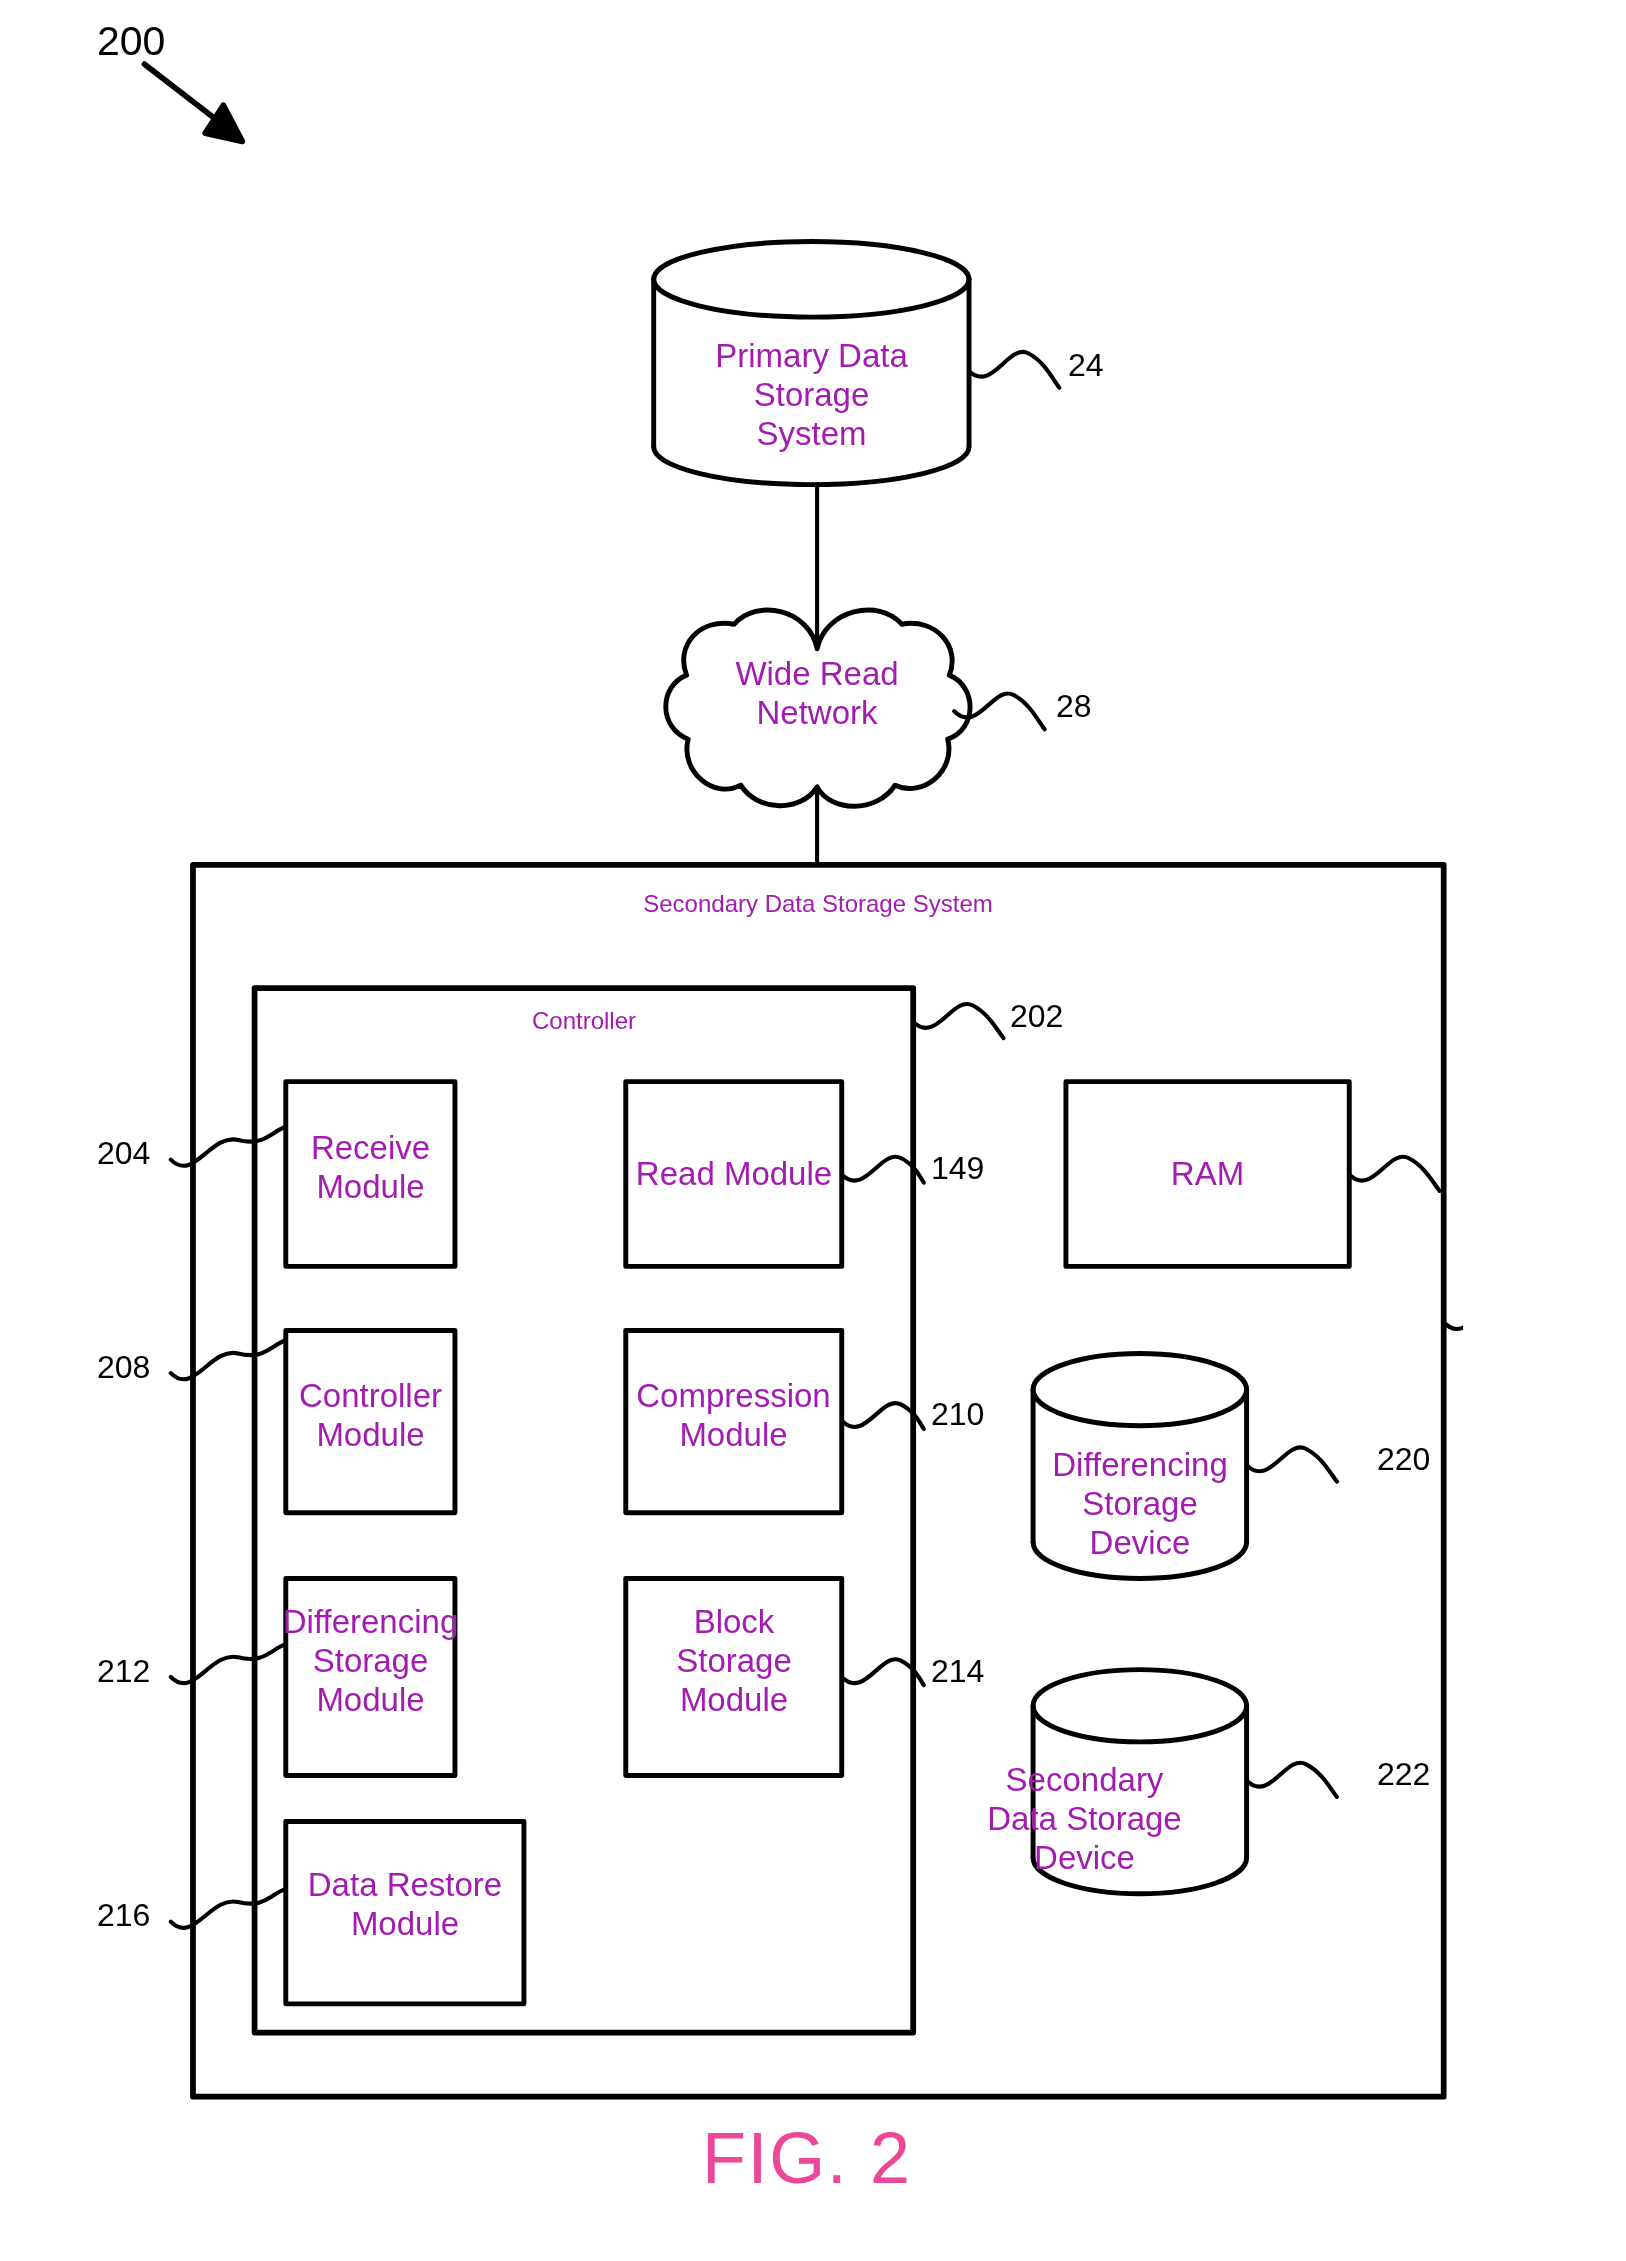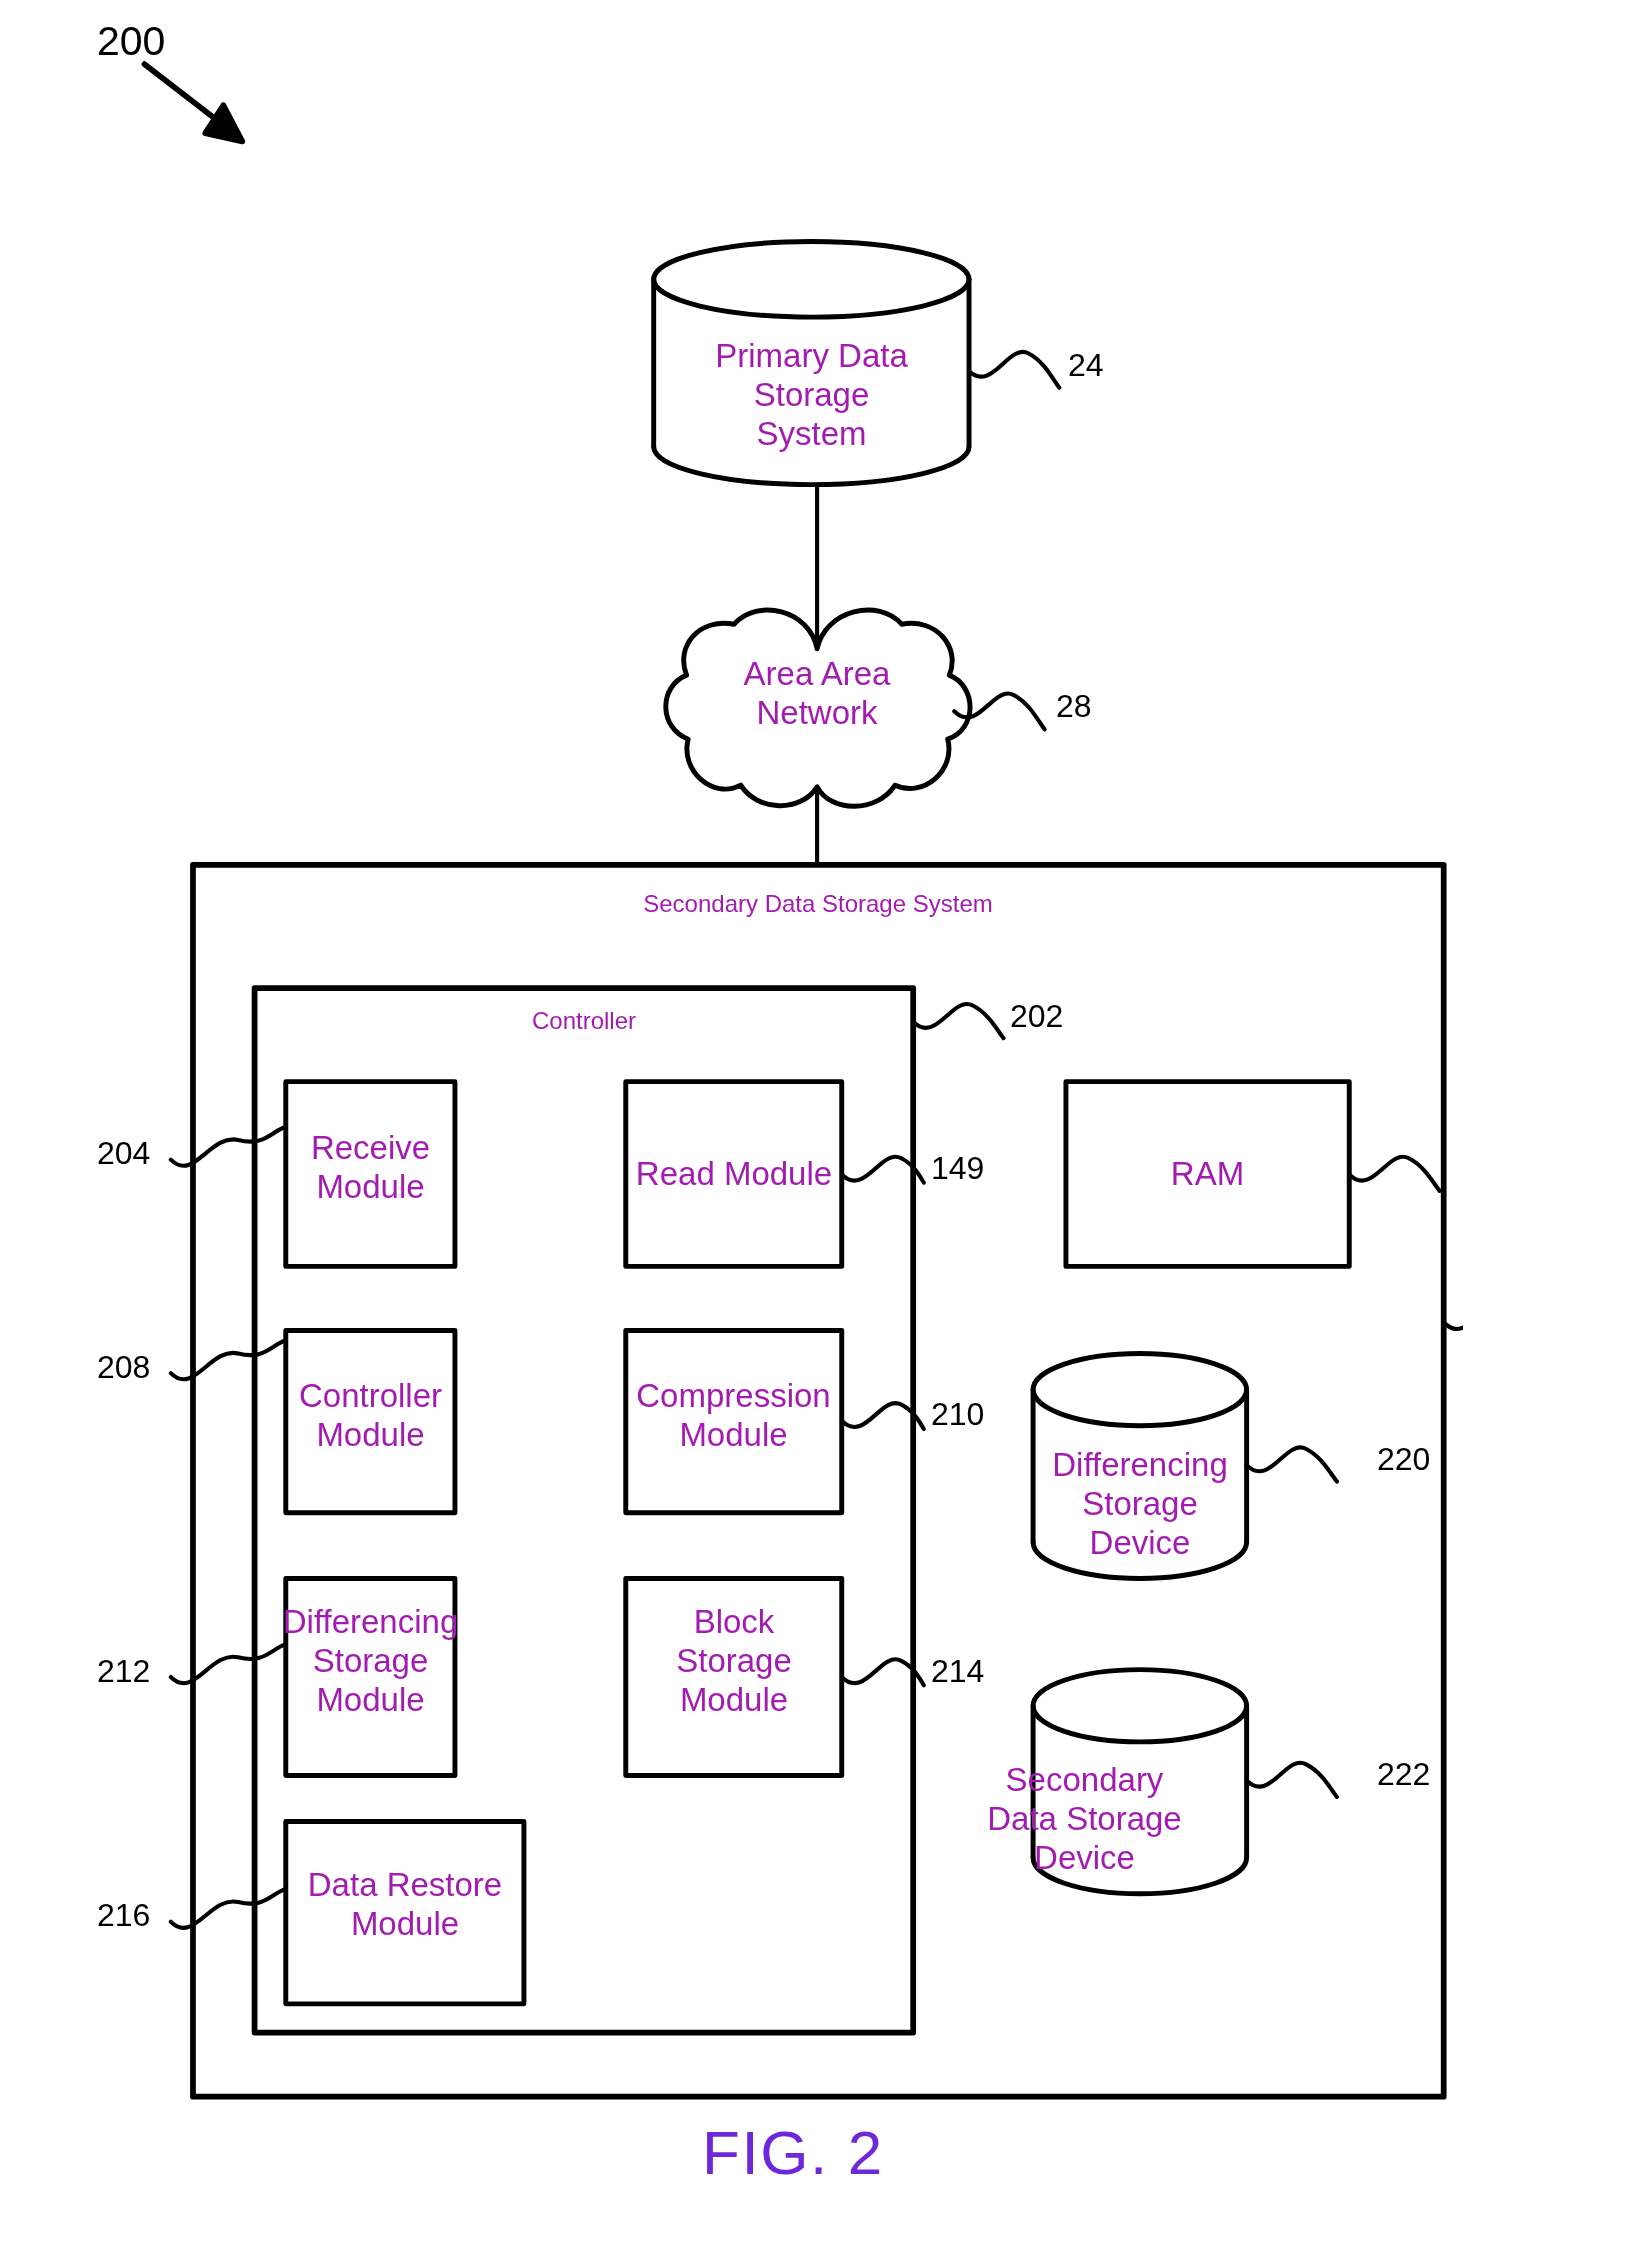--- a/index.html
+++ b/index.html
@@ -33,23 +33,23 @@
   .ref {
     position: absolute;
     font-family: "Liberation Sans", sans-serif;
     font-size: 32px;
     color: #000000;
     white-space: nowrap;
   }
   .figcap {
     position: absolute;
     font-family: "Liberation Sans", sans-serif;
-    font-size: 62px;
+    font-size: 72px;
     letter-spacing: 1.6px;
-    color: #6d28d9;
+    color: #ec4899;
     white-space: nowrap;
   }
   .box-label {
     font-size: 33px;
   }
   .cyl-label {
     font-size: 33px;
   }
   .title-label {
     font-size: 24px;
@@ -144,21 +144,21 @@
     </g>
   </svg>
 
   <div class="ref" style="left:97px; top:18px; font-size:41px;">200</div>
 
   <div class="lbl cyl-label" style="left:654px; top:337px; width:315px;">Primary Data
 Storage
 System</div>
   <div class="ref" style="left:1068px; top:347px;">24</div>
 
-  <div class="lbl cyl-label" style="left:688px; top:655px; width:258px;">Area Area
+  <div class="lbl cyl-label" style="left:688px; top:655px; width:258px;">Wide Read
 Network</div>
   <div class="ref" style="left:1056px; top:688px;">28</div>
 
   <div class="lbl title-label" style="left:357px; top:890px; width:922px;">Secondary Data Storage System</div>
   <div class="ref" style="left:1544px; top:1298px;">26</div>
 
   <div class="lbl title-label" style="left:419px; top:1007px; width:330px;">Controller</div>
   <div class="ref" style="left:1010px; top:998px;">202</div>
 
   <div class="lbl box-label" style="left:286px; top:1129px; width:169px;">Receive

